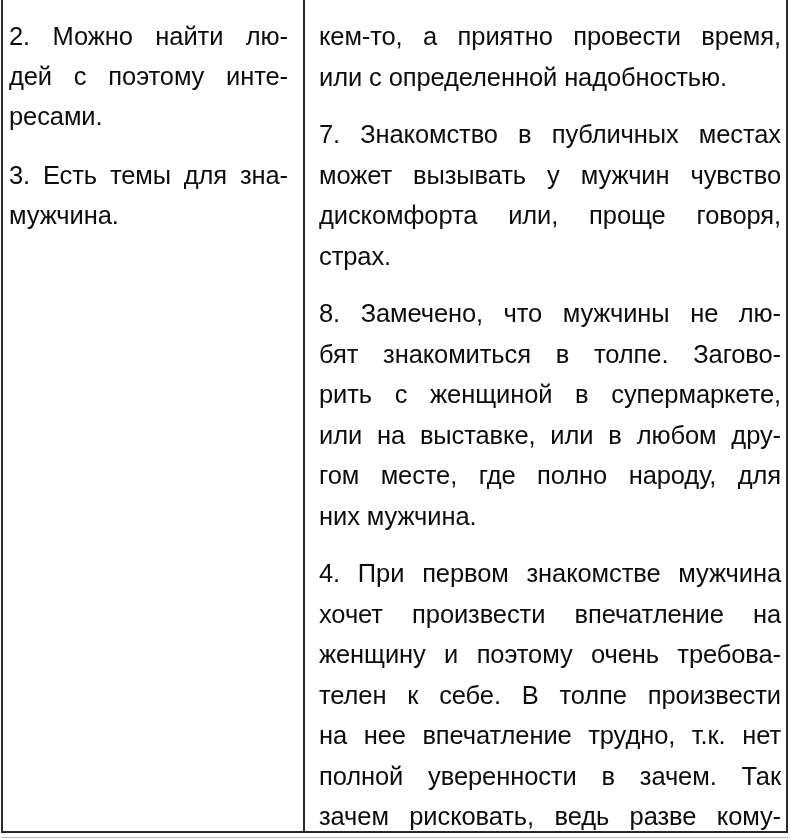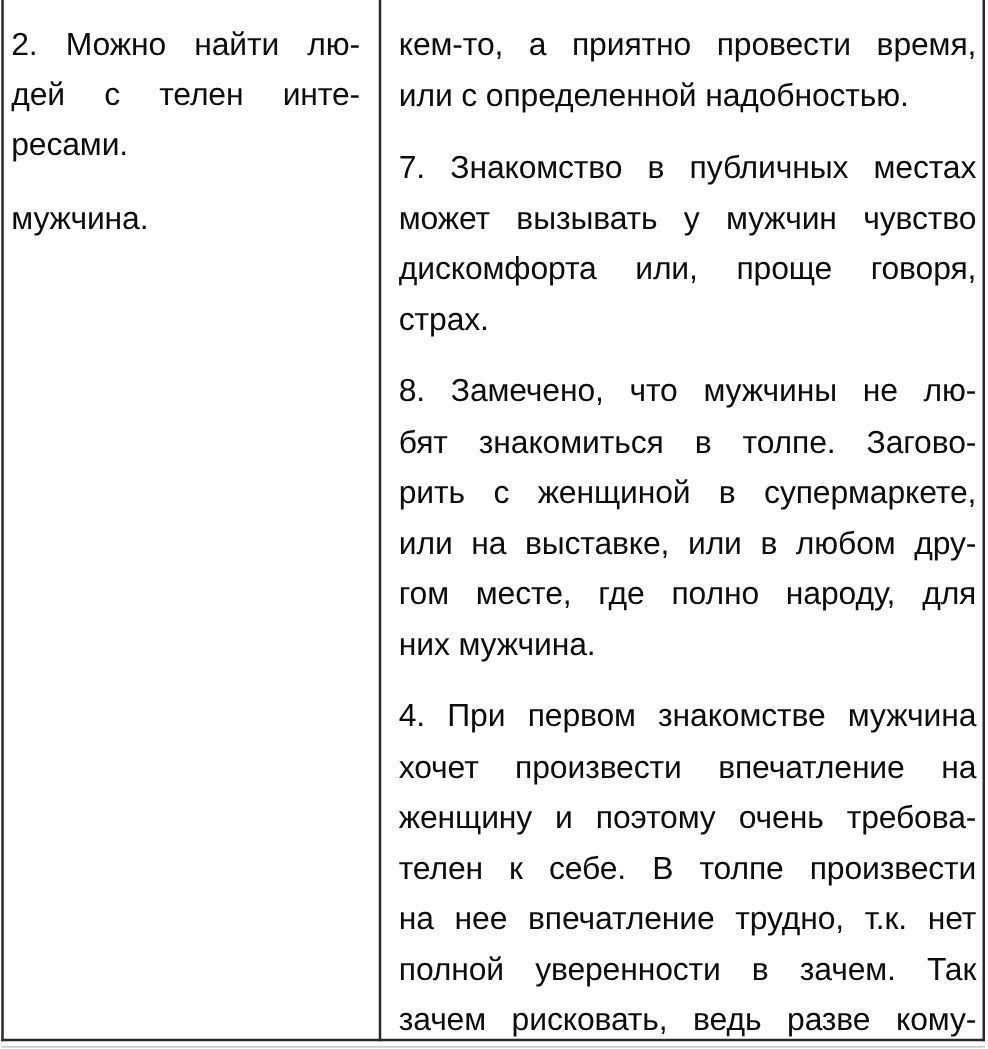--- a/index.html
+++ b/index.html
@@ -120,25 +120,26 @@
   <div class="rule rule-left" style="background: rgb(43, 43, 43);"></div>
   <div class="rule rule-divider" style="background: rgb(43, 43, 43);"></div>
   <div class="rule rule-right" style="background: rgb(43, 43, 43);"></div>
   <div class="rule rule-bottom" style="background: rgb(43, 43, 43);"></div>
   <div class="rule rule-bottom-faint" style="background: rgb(184, 184, 184);"></div>
 
   <div class="col col-left">
 
     <p class="para" style="color: rgb(13, 13, 13);">
       <span class="jline">2. Можно найти лю-</span>
-      <span class="jline">дей с телен инте-</span>
+      <span class="jline">дей с поэтому инте-</span>
       <span class="jline loose">ресами.</span>
     </p>
 
     <p class="para" style="color: rgb(13, 13, 13);">
+      <span class="jline">3. Есть темы для зна-</span>
       <span class="jline loose">мужчина.</span>
     </p>
 
   </div>
 
   <div class="col col-right">
 
     <p class="para" style="color: rgb(13, 13, 13);">
       <span class="jline">кем-то, а приятно провести время,</span>
       <span class="jline loose">или с определенной надобностью.</span>

